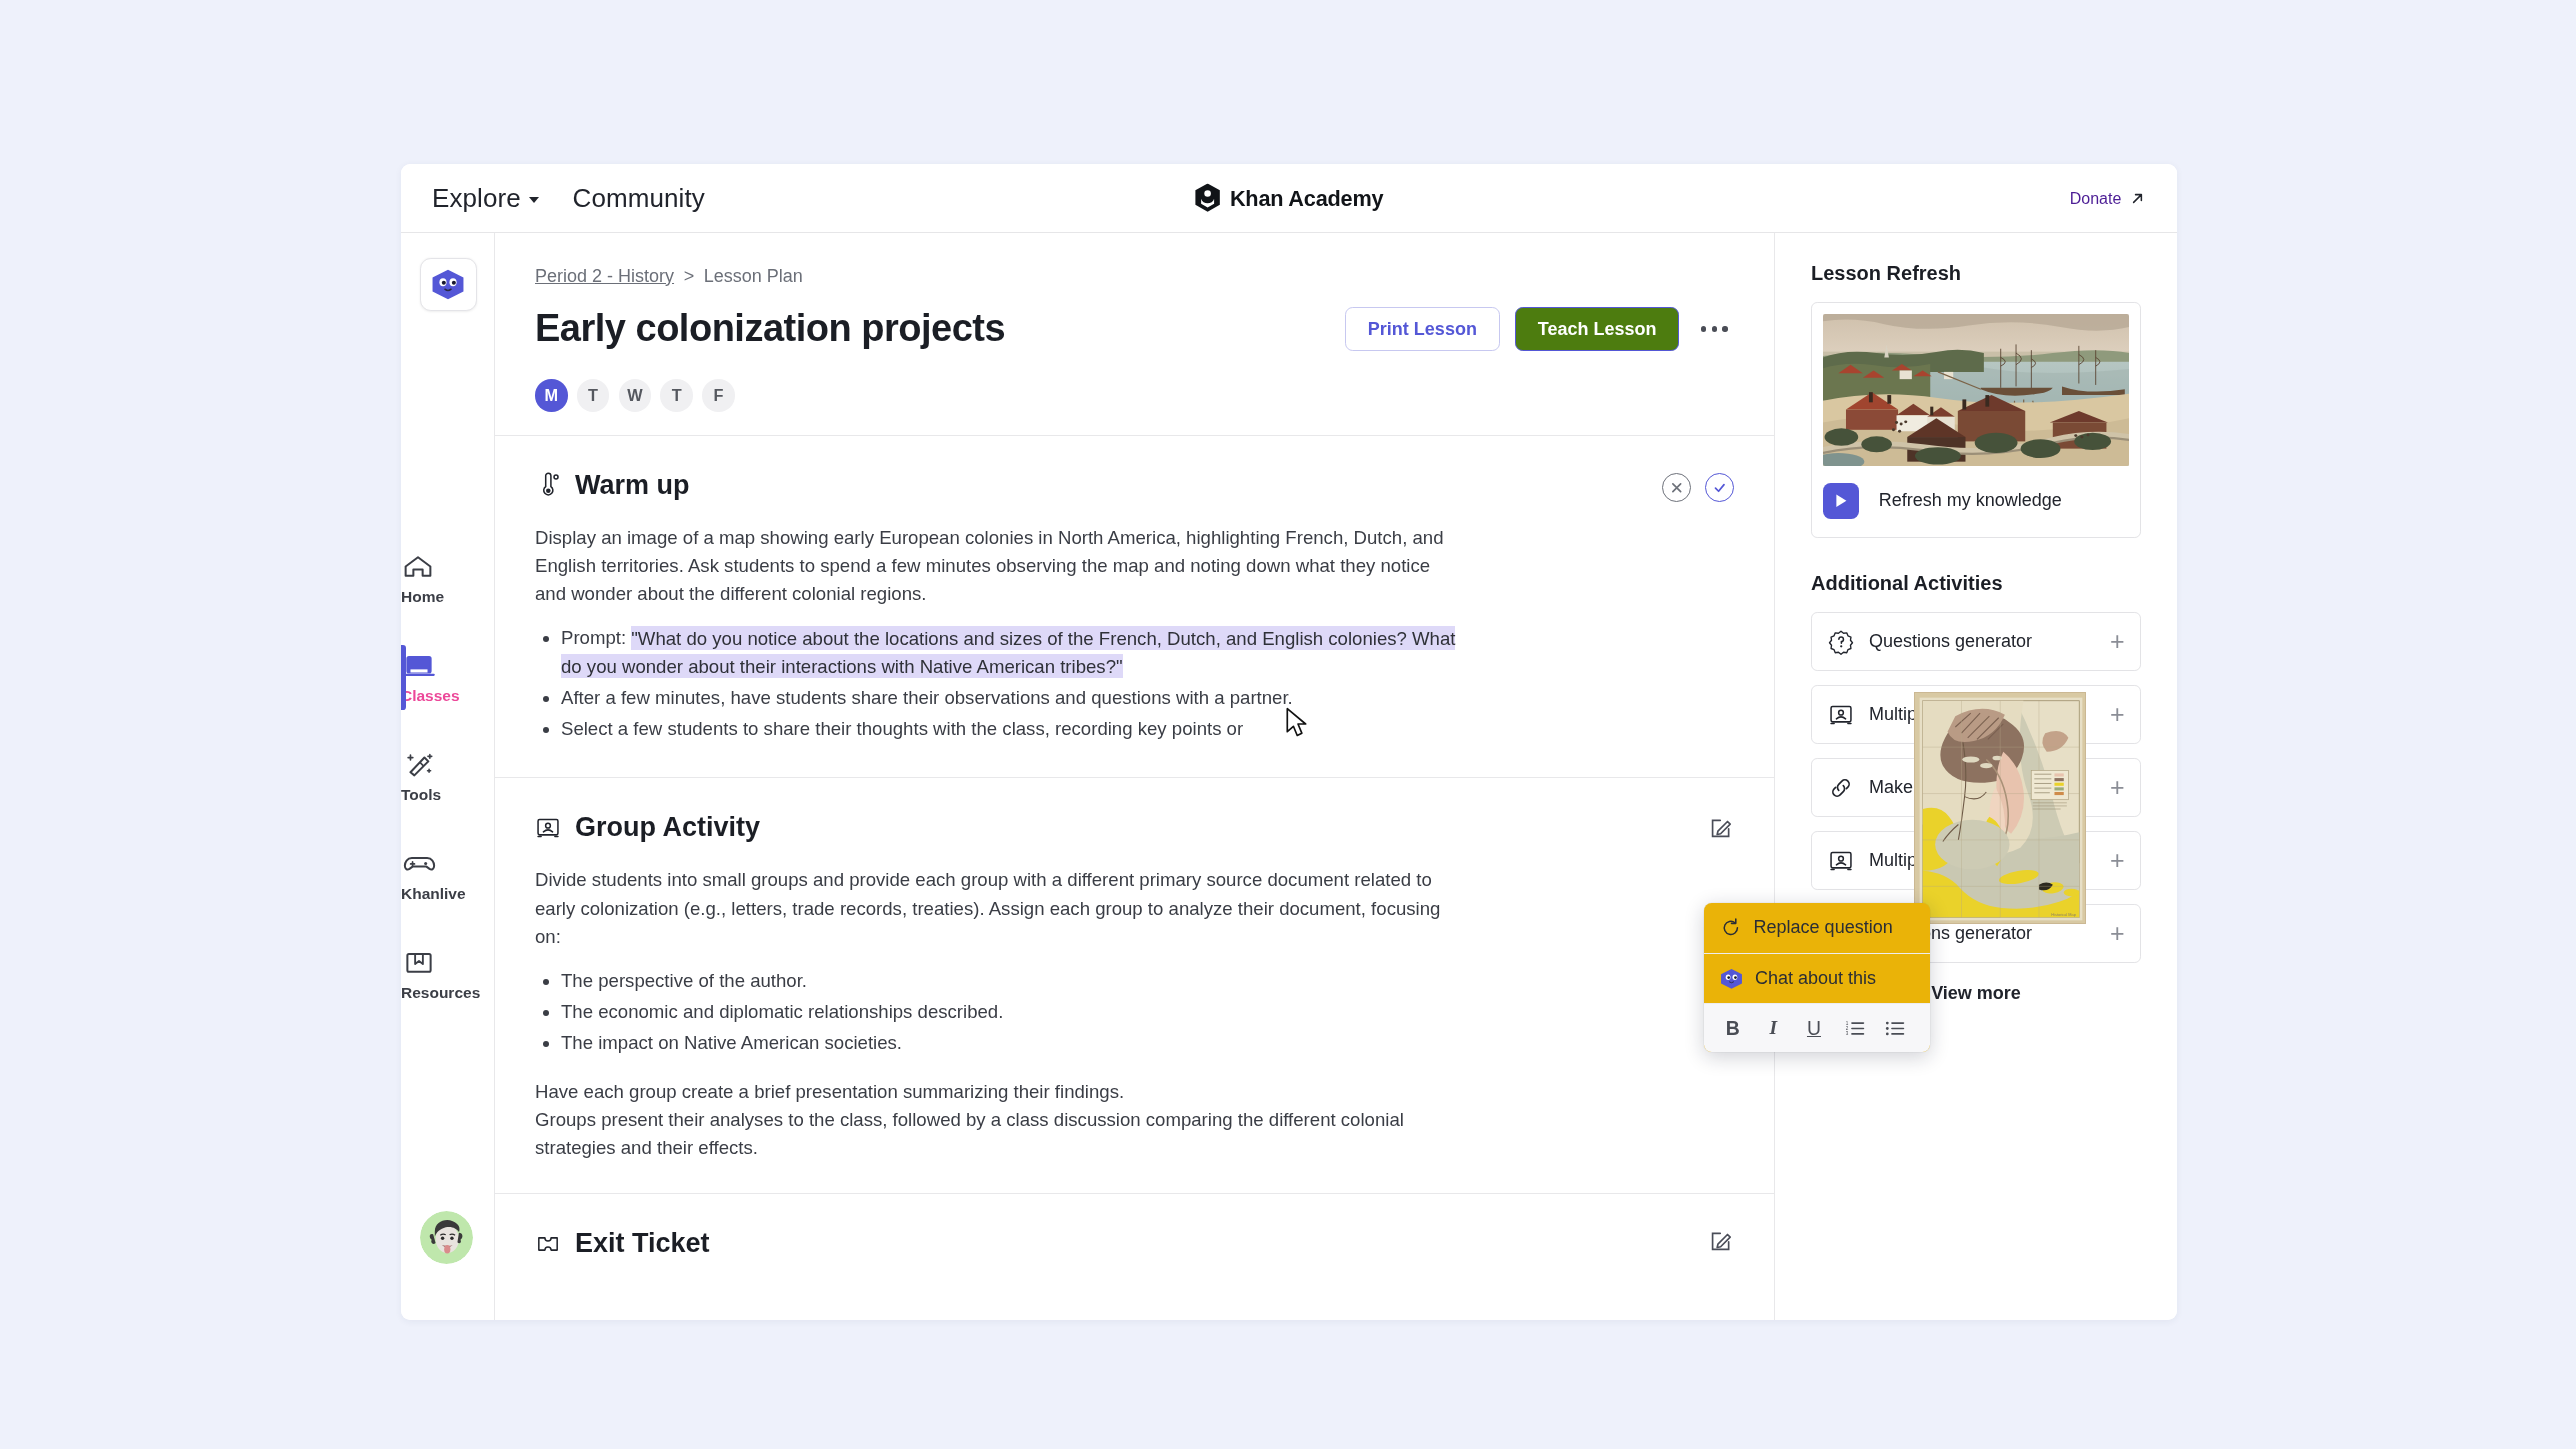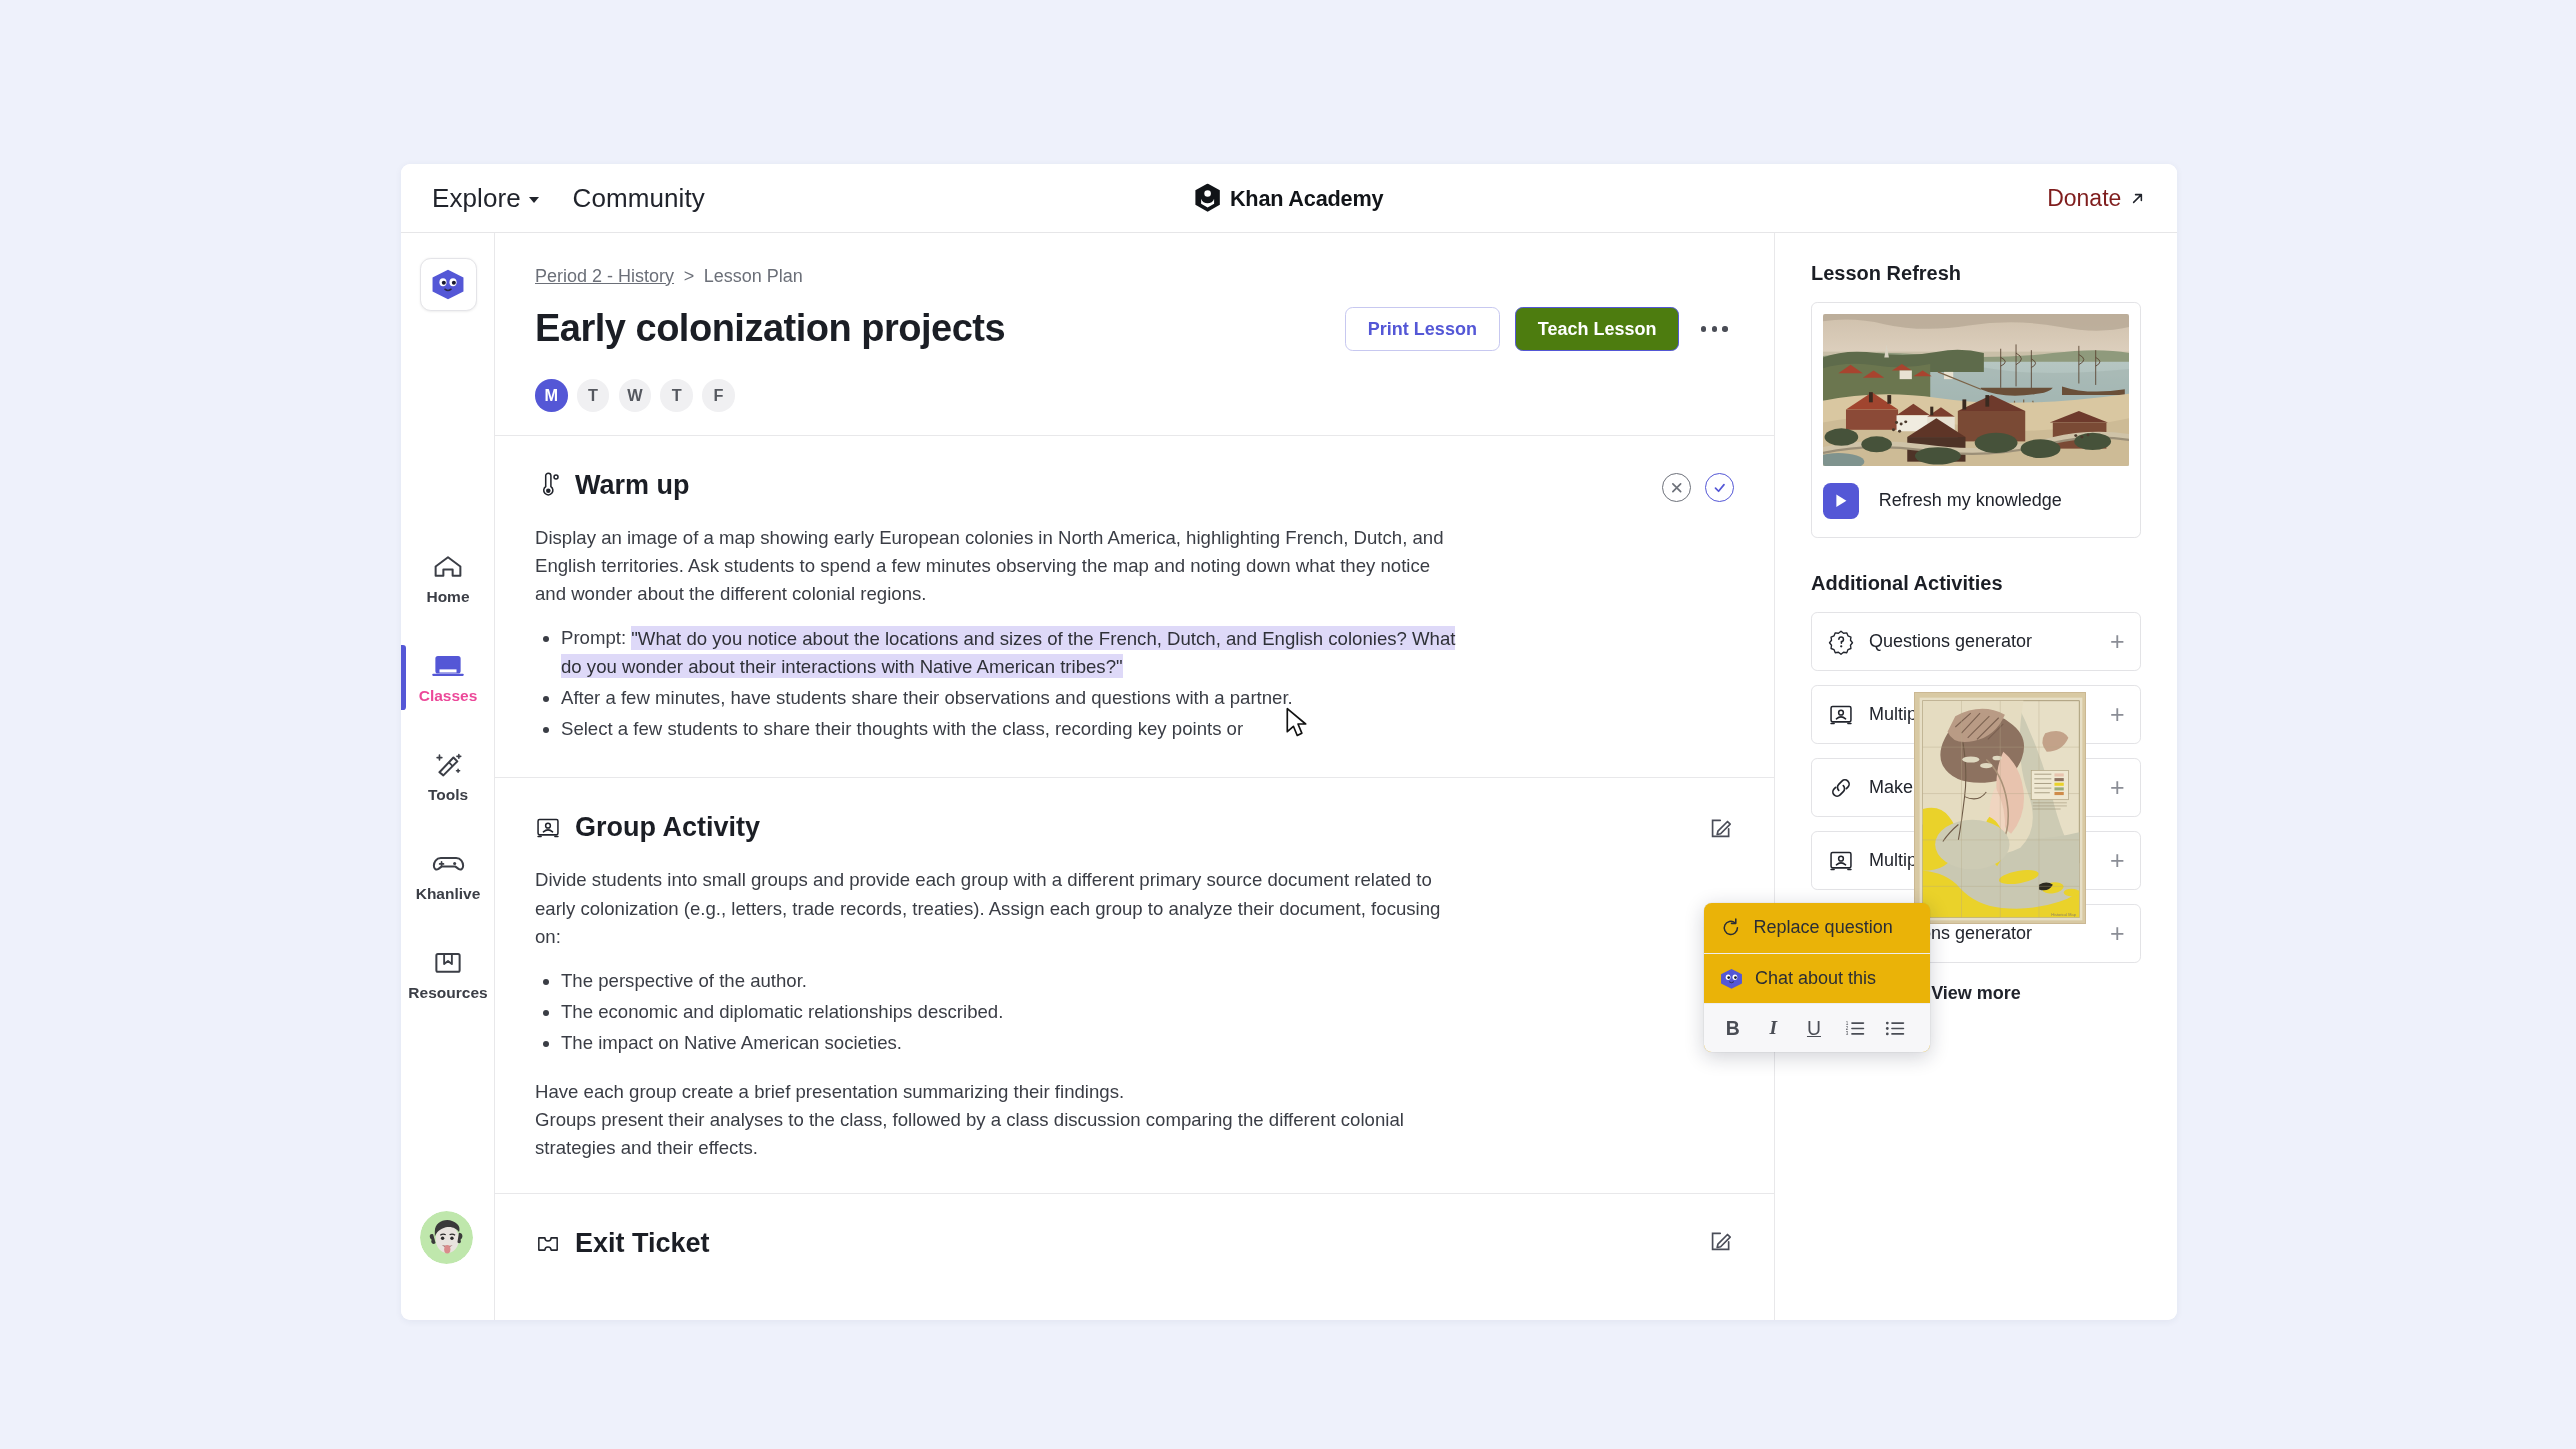--- a/index.html
+++ b/index.html
@@ -33,21 +33,21 @@
     font-size: 26px; color: #21242c; letter-spacing: 0.1px;
     display: flex; align-items: center; gap: 7.7px; cursor: pointer;
   }
   .chev { display: inline-block; width: 0; height: 0; border-left: 5.4px solid transparent; border-right: 5.4px solid transparent; border-top: 6.2px solid #21242c; position: relative; top: 1.5px; }
   .brand {
     position: absolute; left: 50%; top: 50%; transform: translate(-50%,-50%);
     display: flex; align-items: center; gap: 9.3px;
   }
   .brand-name { font-size: 21.7px; font-weight: 700; color: #111418; letter-spacing: -0.2px; }
   .nav-right { position: absolute; right: 31px; top: 0; height: 69px; display: flex; align-items: center; }
-  .donate { font-size: 23px; color: #7f1d1d; display: flex; align-items: center; gap: 7.7px; cursor: pointer; }
+  .donate { font-size: 16px; color: #4c1d95; display: flex; align-items: center; gap: 7.7px; cursor: pointer; }
 
   
   .body-row { display: flex; height: calc(1156px - 69px); }
 
   
   .rail {
     width: 94px; flex: 0 0 94px; background: #fff;
     border-right: 0.8px solid #e8e8ea;
     position: relative;
   }
@@ -55,21 +55,21 @@
     position: absolute; left: 18.6px; top: 25px;
     width: 57px; height: 53px; border-radius: 10.8px;
     background: #fff; border: 0.8px solid #e4e4e8;
     box-shadow: 0 0.8px 2.3px rgba(0,0,0,.07);
     display: flex; align-items: center; justify-content: center;
     cursor: pointer;
   }
   .rail-items { position: absolute; left: 0; top: 296px; width: 94px; }
   .rail-item {
     position: relative; width: 94px; height: 99px;
-    display: flex; flex-direction: column; align-items: center; justify-content: center; gap: 6.2px;
+    display: flex; flex-direction: column; justify-content: center; gap: 6.2px;
     cursor: pointer;
   }
   .rail-item .rail-label { font-size: 15.5px; color: #3b3e46; font-weight: 600; }
   .rail-item.active .rail-label { color: #ec4899; }
   .rail-item.active::before {
     content: ""; position: absolute; left: 0; top: 17px;
     width: 5.4px; height: 65px; background: #5457d6; border-radius: 0 3.1px 3.1px 0;
   }
   .rail-avatar {
     position: absolute; left: 18.6px; bottom: 56px;

